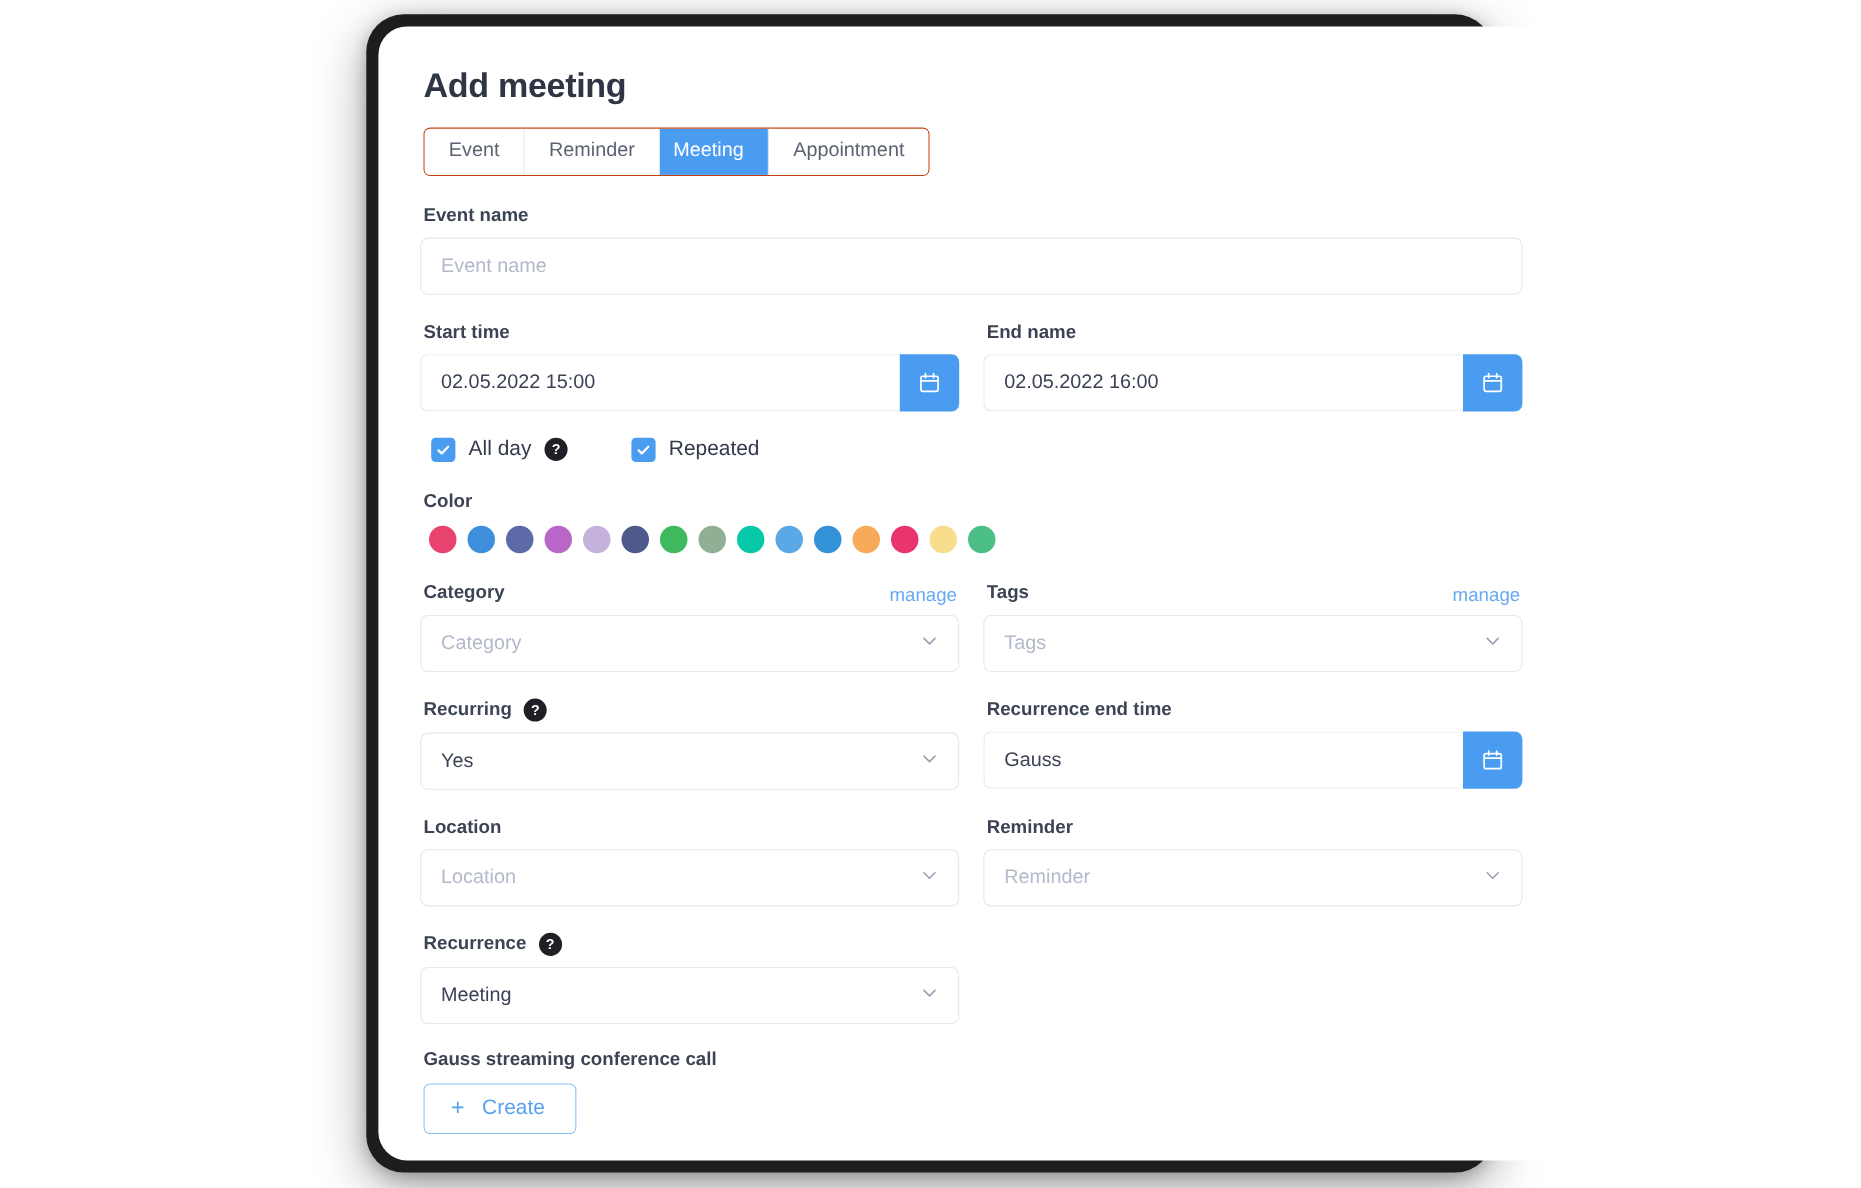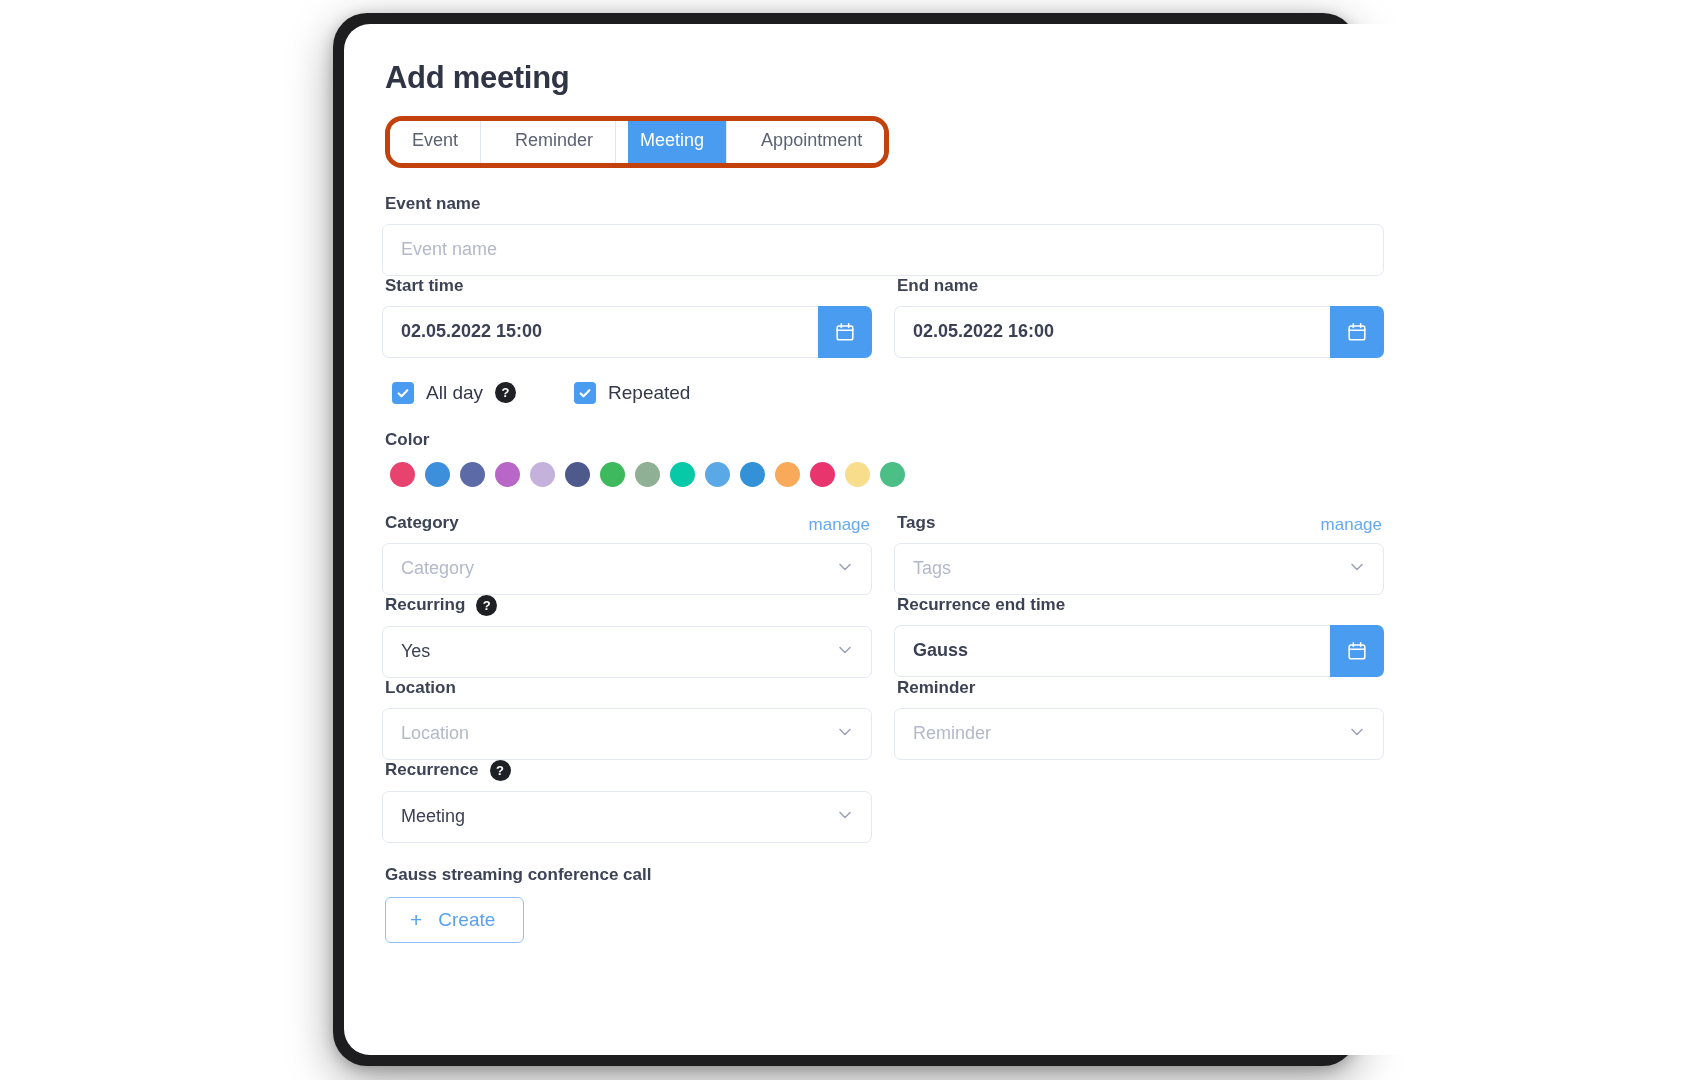--- a/index.html
+++ b/index.html
@@ -54,27 +54,26 @@
     font-weight: 700;
     color: #2f3545;
     letter-spacing: -0.3px;
     margin-bottom: 20px;
     margin-left: 3px;
   }
 
   
   .tabs {
     display: inline-flex;
-    border: 5px solid #c2410c;
-    border-radius: 17px;
+    border: 1px solid #c2410c;
+    border-radius: 6px;
     overflow: hidden;
     margin-left: 3px;
     margin-bottom: 26px;
     background: #ffffff;
-    gap: 12px;
   }
   .tab {
     font-size: 18px;
     color: #5b6272;
     padding: 10px 22px 12px 22px;
     background: #ffffff;
     border-right: 1px solid #e2e6f0;
     line-height: 1.1;
     cursor: pointer;
     white-space: nowrap;
@@ -156,21 +155,20 @@
   .date-wrap {
     display: flex;
     width: 100%;
     height: 52px;
   }
   .date-wrap .input {
     flex: 1 1 auto;
     border-top-right-radius: 0;
     border-bottom-right-radius: 0;
     border-right: none;
-    font-weight: bold;
   }
   .cal-btn {
     width: 54px;
     height: 52px;
     flex: none;
     background: #4a9cf0;
     border-radius: 0 7px 7px 0;
     display: flex;
     align-items: center;
     justify-content: center;
@@ -241,21 +239,21 @@
   }
   .select.placeholder { color: #b3b9c9; }
   .chev {
     position: absolute;
     right: 16px;
     top: 50%;
     transform: translateY(-50%);
     pointer-events: none;
   }
 
-  .block { }
+  .block { margin-bottom: 24px; }
   .block-tight { margin-bottom: 22px; }
 
   
   .conf-title {
     font-size: 17px;
     font-weight: 700;
     color: #3c4354;
     margin: 6px 0 12px 3px;
   }
   .create-btn {

